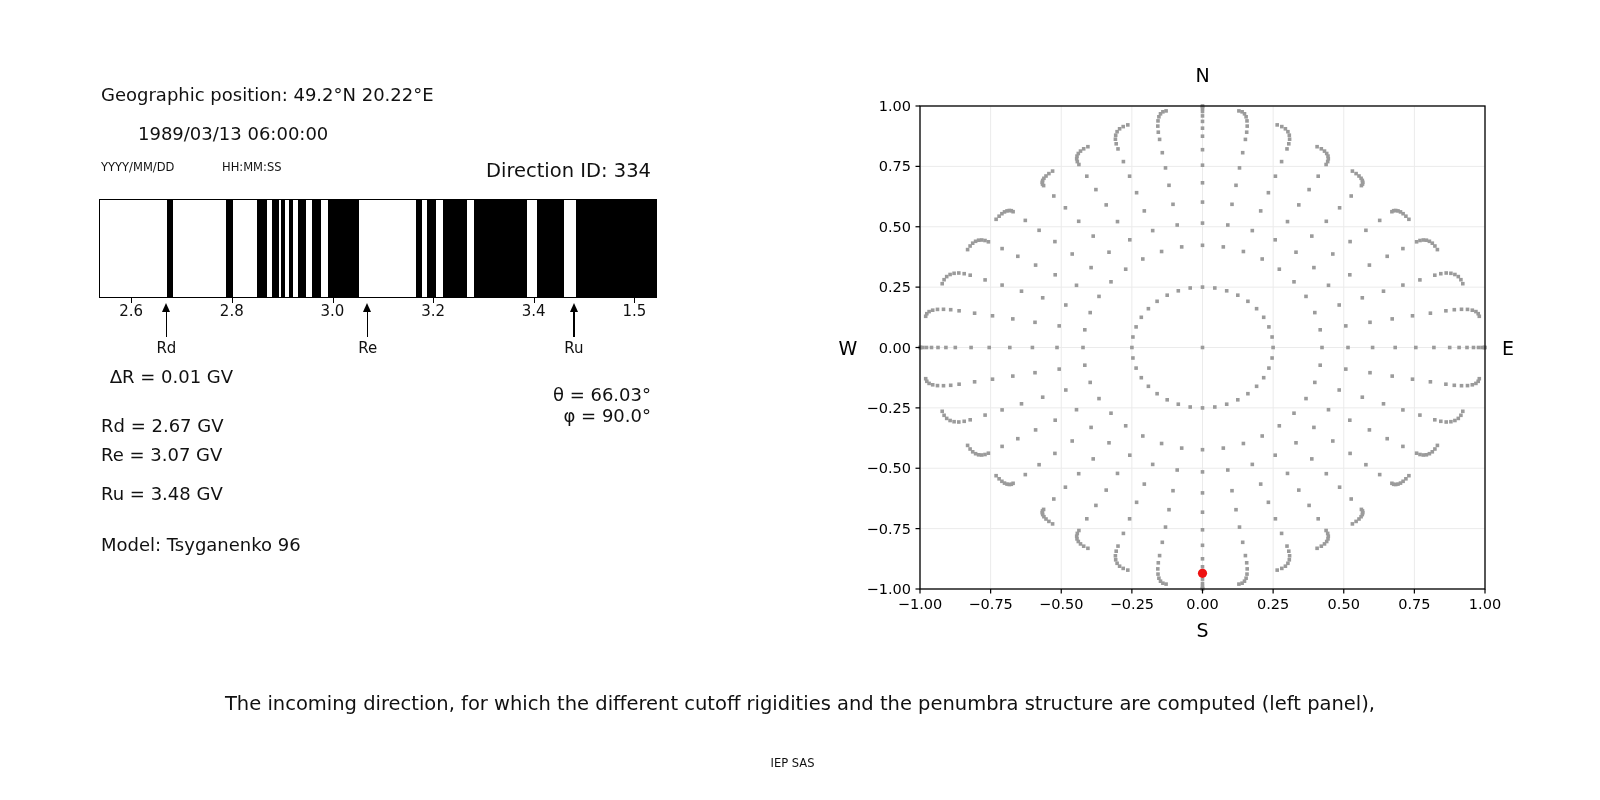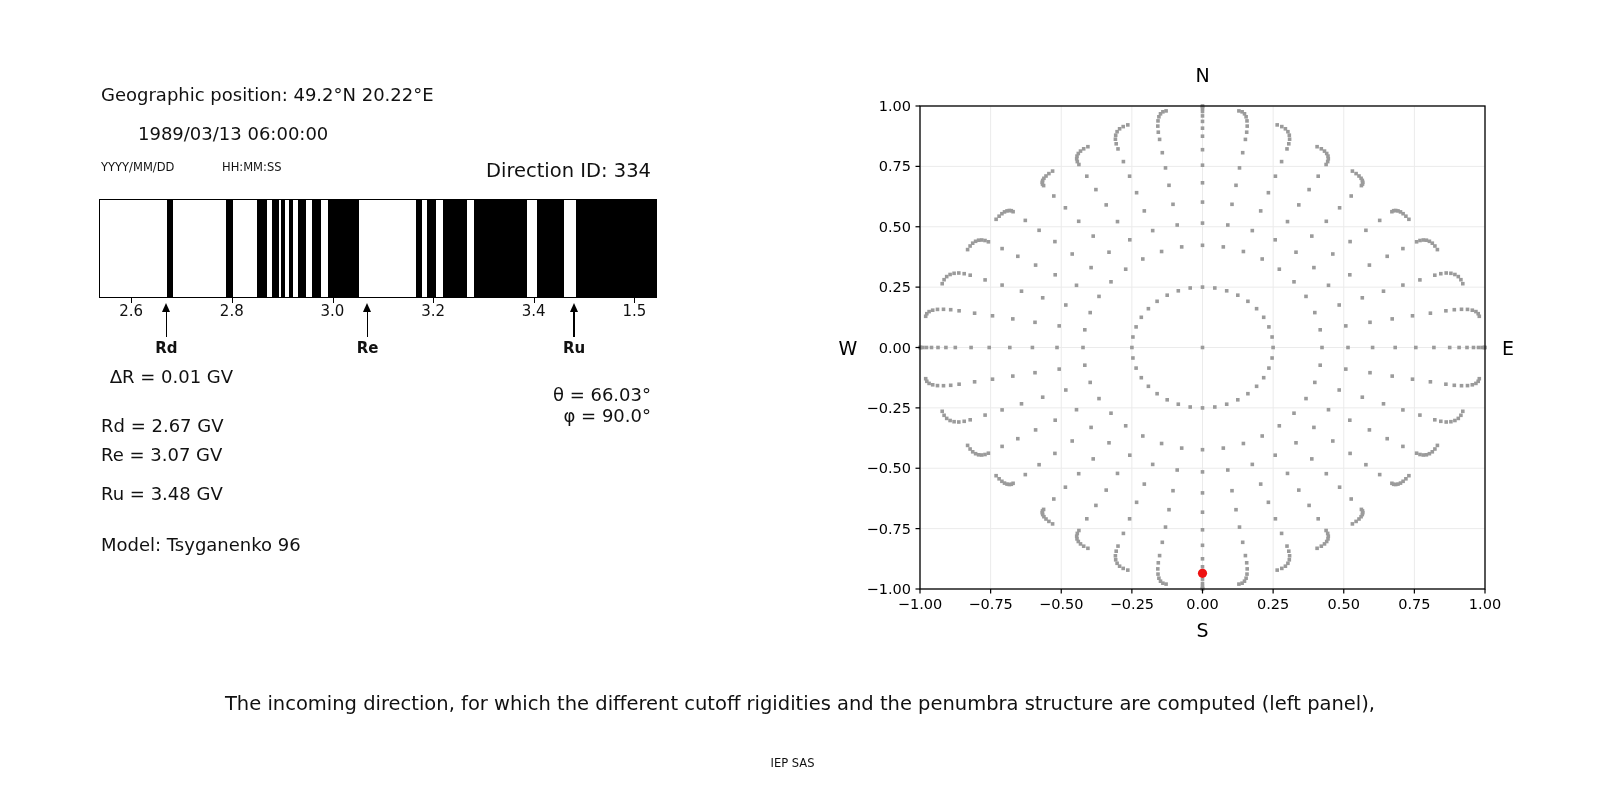--- a/index.html
+++ b/index.html
@@ -9,21 +9,21 @@
   .t18{font-size:18px;}
   .t11{font-size:11.5px;}
   #direction-id{width:260px;text-align:right;font-size:19.5px;}
   #penumbra-box{left:99px;top:199px;width:556px;height:97px;border:1.5px solid #000;background:#fff;}
   .pband{position:absolute;top:0;height:100%;background:#000;}
   .ptick{position:absolute;top:297.5px;width:1px;height:5px;background:#000;}
   .pticklbl{position:absolute;top:302px;width:60px;margin-left:-30px;text-align:center;font-size:15px;}
   .pmarker-head{position:absolute;top:303px;width:0;height:0;margin-left:-4.5px;
                 border-left:4.5px solid transparent;border-right:4.5px solid transparent;border-bottom:9px solid #000;}
   .pmarker-stem{position:absolute;top:310px;width:1.5px;height:27px;margin-left:-0.75px;background:#000;}
-  .pmarker-lbl{position:absolute;top:339px;width:50px;margin-left:-25px;text-align:center;font-size:15px;font-weight:bold;}
+  .pmarker-lbl{position:absolute;top:339px;width:50px;margin-left:-25px;text-align:center;font-size:15px;}
   .prow{left:101px;font-size:18px;}
   .pang{left:451px;width:200px;text-align:right;font-size:18px;}
   #caption{left:0;top:688px;width:1600px;text-align:center;font-size:19.5px;line-height:32px;}
   #credit{left:0;top:756px;width:1585px;text-align:center;font-size:11.5px;}
 </style>
 </head>
 <body>
 
 <div id="canvas">
 

